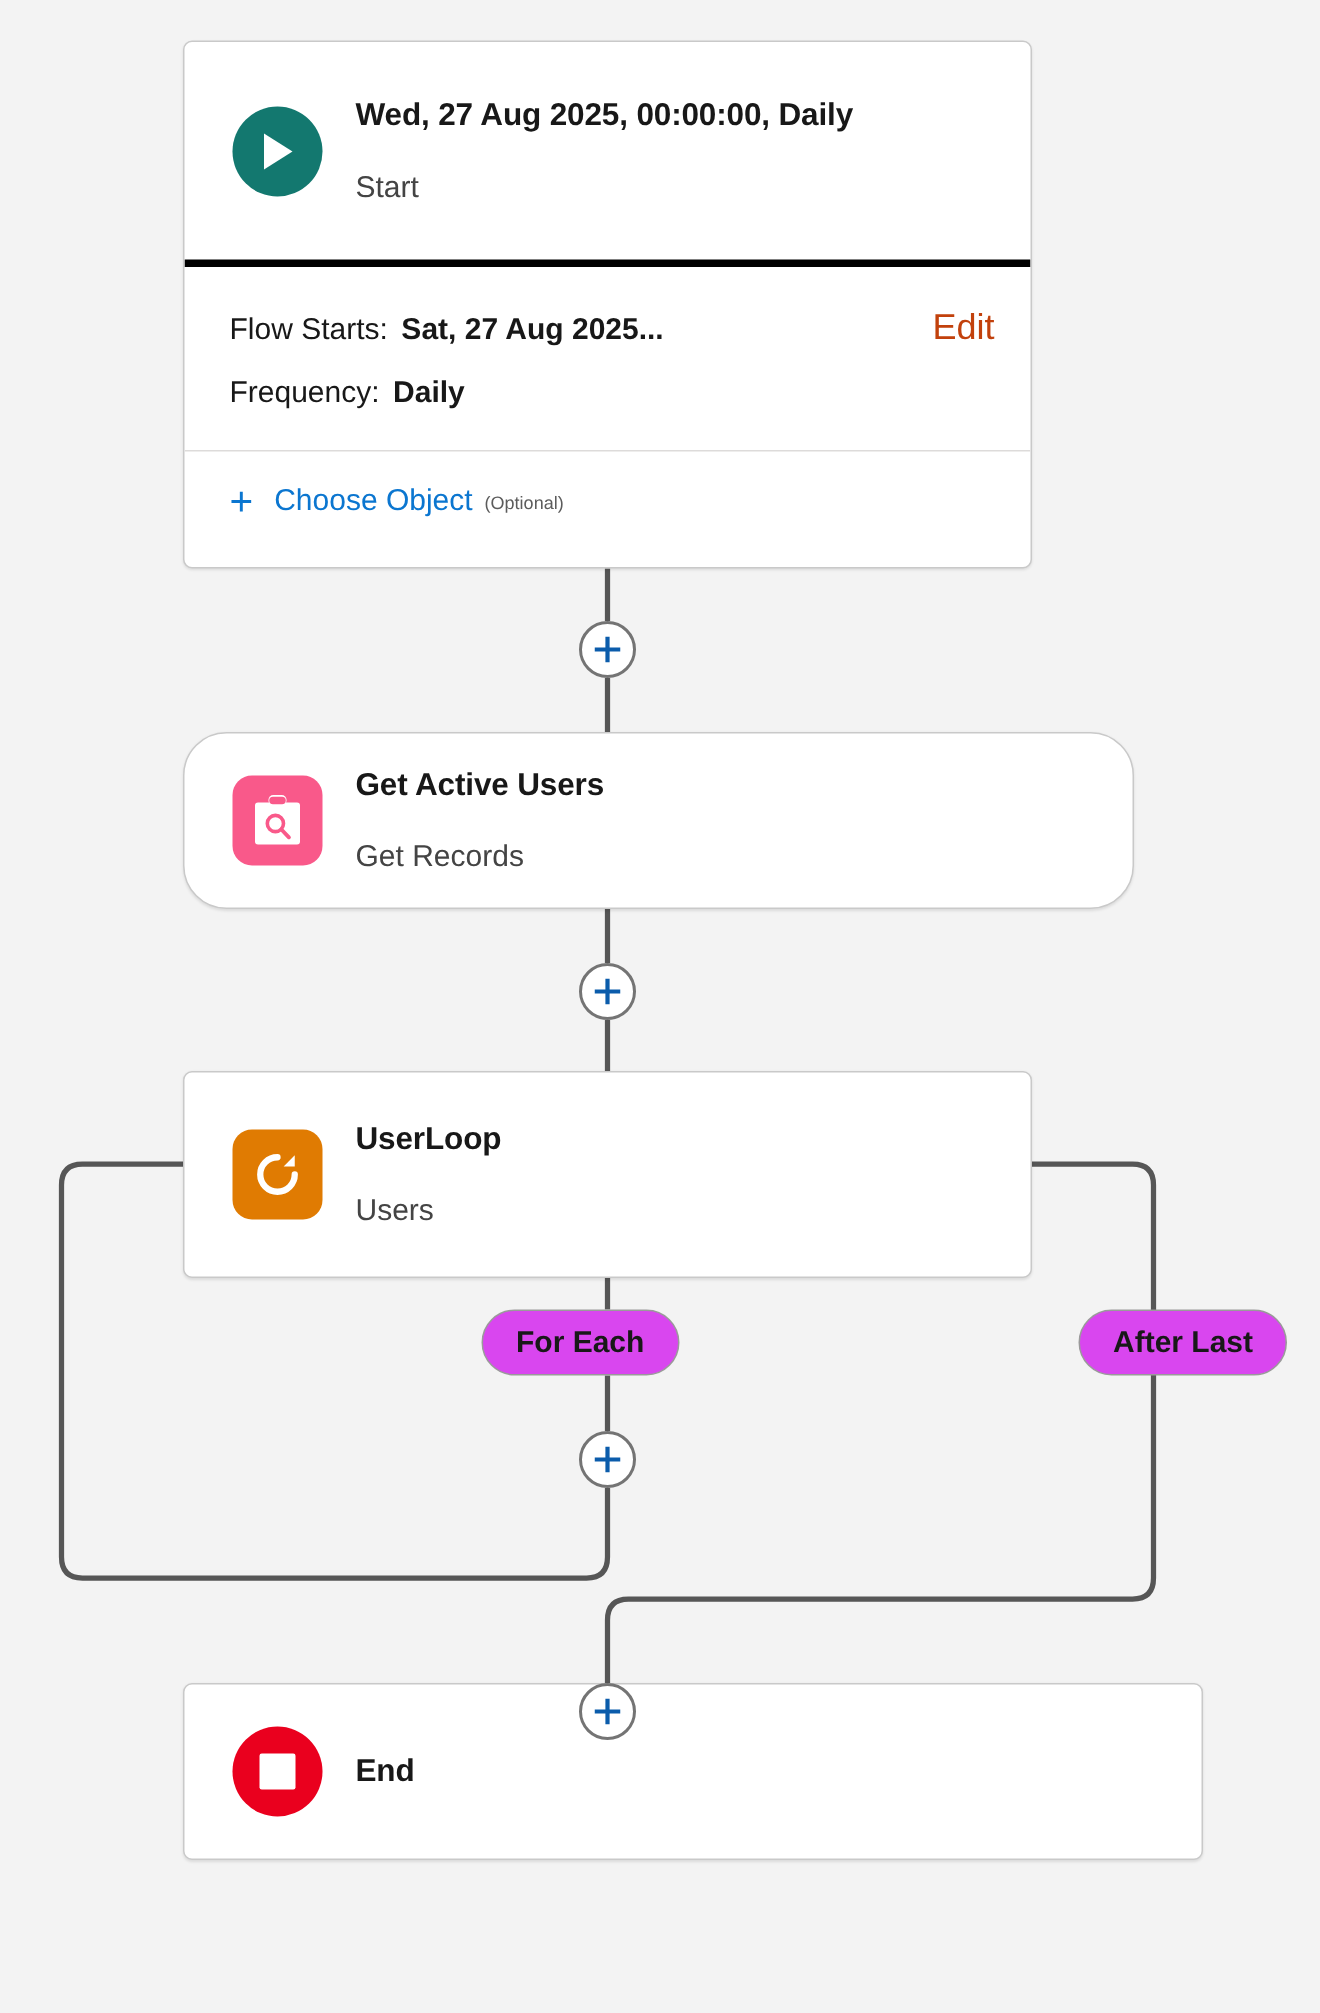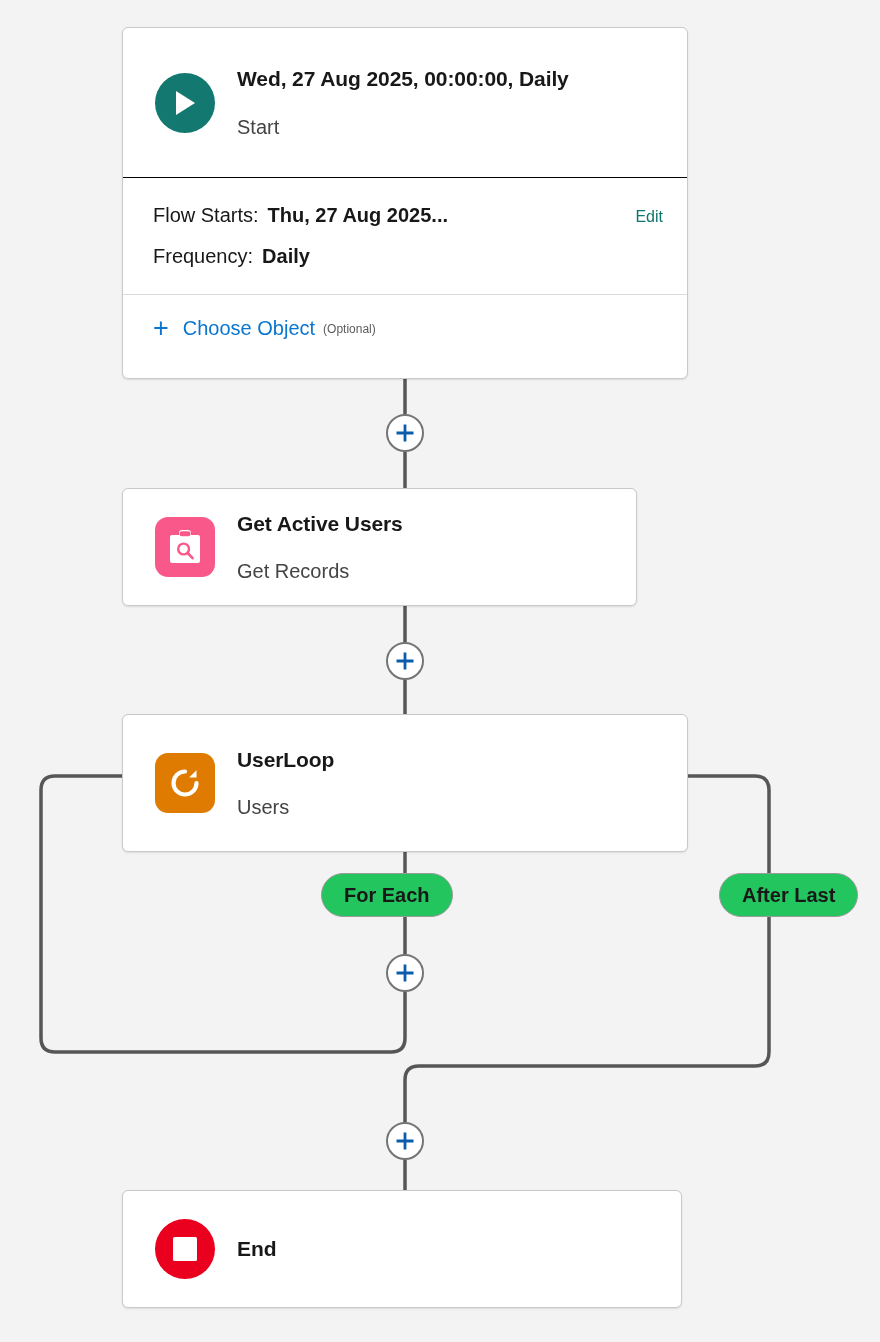--- a/index.html
+++ b/index.html
@@ -85,21 +85,21 @@
     height: 352px;
     padding: 0;
     overflow: hidden;
   }
   #start-header {
     height: 150px;
     display: flex;
     align-items: center;
     padding: 0 24px 0 30px;
     box-sizing: border-box;
-    border-bottom: 1px solid #000000;
+    border-bottom: 5px solid #000000;
   }
   #start-header .node-title {
     max-width: 400px;
   }
   #start-details {
     padding: 22px 24px 22px 30px;
     box-sizing: border-box;
     border-bottom: 1px solid #dddbda;
   }
   .detail-line {
@@ -117,22 +117,22 @@
     white-space: nowrap;
   }
   .detail-value {
     font-weight: bold;
     color: #181818;
     margin-left: 9px;
     white-space: nowrap;
   }
   .detail-action {
     margin-left: auto;
-    color: #0f766e;
-    font-size: 16px;
+    color: #c2410c;
+    font-size: 24px;
     cursor: pointer;
     padding-left: 18px;
   }
   #start-footer {
     display: flex;
     align-items: center;
     padding: 20px 24px 20px 30px;
     box-sizing: border-box;
   }
   .plus-glyph {
@@ -150,33 +150,34 @@
   .optional-note {
     color: #5c5c5c;
     font-size: 12px;
     margin-left: 8px;
   }
 
   
   #get-records-node {
     left: 122px;
     top: 488px;
-    width: 515px;
+    width: 634px;
     height: 118px;
+    border-radius: 29px;
   }
   #loop-node {
     left: 122px;
     top: 714px;
     width: 566px;
     height: 138px;
   }
   #end-node {
     left: 122px;
-    top: 1190px;
-    width: 560px;
+    top: 1122px;
+    width: 680px;
     height: 118px;
   }
 
   
   .icon-circle-teal {
     width: 60px;
     height: 60px;
     border-radius: 50%;
     background: #13786f;
     display: flex;
@@ -208,21 +209,21 @@
     background: #e07b02;
     display: flex;
     align-items: center;
     justify-content: center;
   }
 
   
   .branch-pill {
     position: absolute;
     z-index: 3;
-    background: #22c55e;
+    background: #d946ef;
     border: 1px solid #9a9a9a;
     border-radius: 40px;
     height: 44px;
     display: flex;
     align-items: center;
     justify-content: center;
     padding: 0 22px;
     font-size: 20px;
     font-weight: bold;
     color: #181818;
@@ -297,21 +298,21 @@
       </div>
       <div class="node-text">
         <div class="node-title">Wed, 27 Aug 2025, 00:00:00, Daily</div>
         <div class="node-subtitle">Start</div>
       </div>
     </div>
 
     <div id="start-details">
       <div class="detail-line">
         <span class="detail-label">Flow Starts:</span>
-        <span class="detail-value">Thu, 27 Aug 2025...</span>
+        <span class="detail-value">Sat, 27 Aug 2025...</span>
         <span class="detail-action">Edit</span>
       </div>
       <div class="detail-line">
         <span class="detail-label">Frequency:</span>
         <span class="detail-value">Daily</span>
       </div>
     </div>
 
     <div id="start-footer">
       <span class="plus-glyph">+</span>

